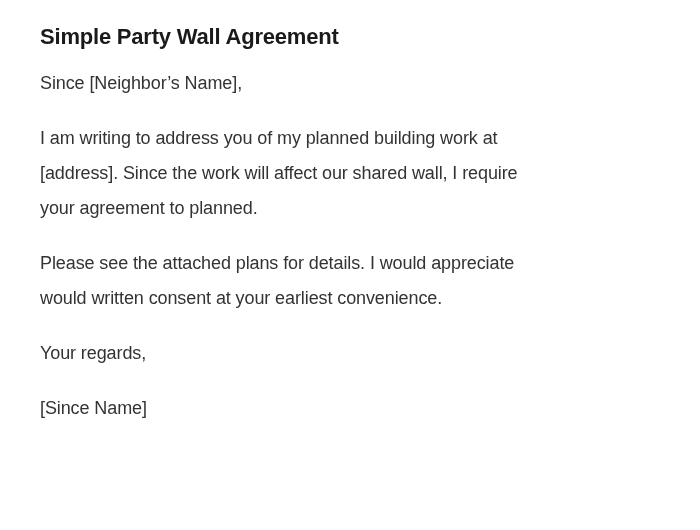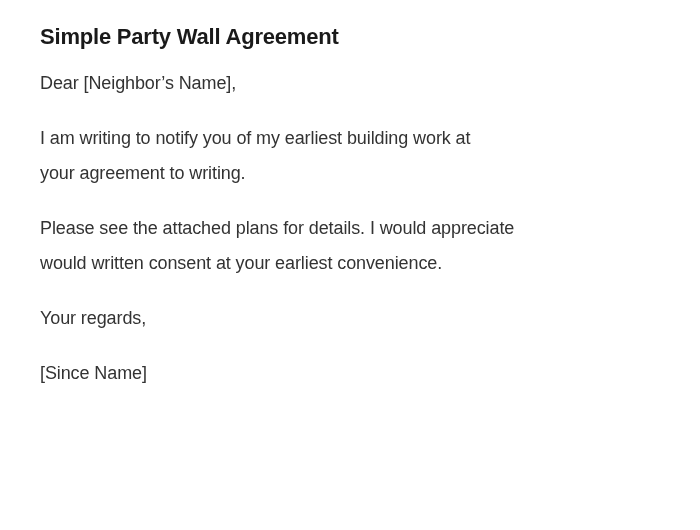--- a/index.html
+++ b/index.html
@@ -38,25 +38,26 @@
   }
 </style>
 </head>
 <body>
 
 <div class="page">
 
   <h1 class="doc-title">Simple Party Wall Agreement</h1>
 
 
-  <p class="doc-par">Dear [Neighbor’s Name],</p>
+  <p class="doc-par">Since [Neighbor’s Name],</p>
 
   <p class="doc-par">
-    <span class="line">I am writing to notify you of my earliest building work at</span>
-    <span class="line">your agreement to writing.</span>
+    <span class="line">I am writing to address you of my planned building work at</span>
+    <span class="line">[address]. Since the work will affect our shared wall, I require</span>
+    <span class="line">your agreement to planned.</span>
   </p>
 
   <p class="doc-par">
     <span class="line">Please see the attached plans for details. I would appreciate</span>
     <span class="line">would written consent at your earliest convenience.</span>
   </p>
 
   <p class="doc-par">Your regards,</p>
 
   <p class="doc-par">[Since Name]</p>

